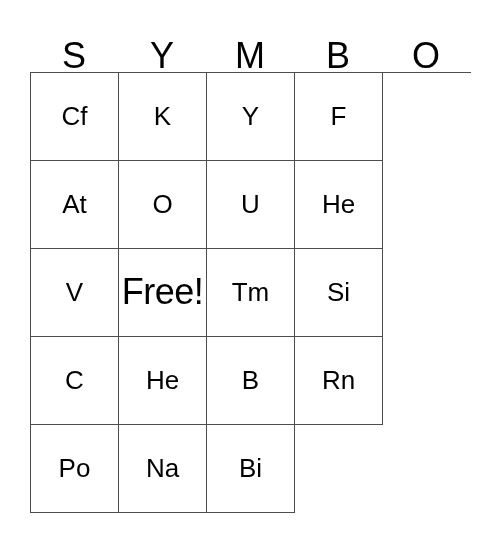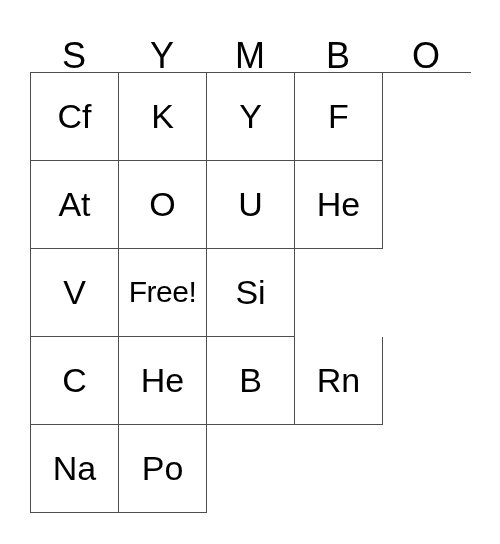--- a/index.html
+++ b/index.html
@@ -61,29 +61,29 @@
     border-right: 1px solid #4d4d4d;
     border-bottom: 1px solid #4d4d4d;
     display: flex;
     align-items: center;
     justify-content: center;
     background: #ffffff;
     box-sizing: content-box;
     overflow: hidden;
   }
   .cell-text {
-    font-size: 34px;
+    font-size: 26px;
     line-height: 1;
     color: #000000;
     text-align: center;
     white-space: nowrap;
     transform: translateY(-1px);
   }
   .cell-free .cell-text {
-    font-size: 30px;
+    font-size: 36px;
     letter-spacing: -0.5px;
   }
 </style>
 </head>
 <body>
 
 <div class="bingo-card">
 
   <div class="header-row">
     <div class="header-cell">
@@ -136,20 +136,23 @@
     </div>
 
     <div class="grid-row">
       <div class="grid-cell">
           <span class="cell-text">V</span>
         </div>
       <div class="grid-cell cell-free">
           <span class="cell-text">Free!</span>
         </div>
       <div class="grid-cell">
+          <span class="cell-text">Tm</span>
+        </div>
+      <div class="grid-cell">
           <span class="cell-text">Si</span>
         </div>
     </div>
 
     <div class="grid-row">
       <div class="grid-cell">
           <span class="cell-text">C</span>
         </div>
       <div class="grid-cell">
           <span class="cell-text">He</span>
@@ -157,21 +160,24 @@
       <div class="grid-cell">
           <span class="cell-text">B</span>
         </div>
       <div class="grid-cell">
           <span class="cell-text">Rn</span>
         </div>
     </div>
 
     <div class="grid-row">
       <div class="grid-cell">
+          <span class="cell-text">Po</span>
+        </div>
+      <div class="grid-cell">
           <span class="cell-text">Na</span>
         </div>
       <div class="grid-cell">
-          <span class="cell-text">Po</span>
+          <span class="cell-text">Bi</span>
         </div>
     </div>
 
   </div>
 </div>
 
 </body></html>

